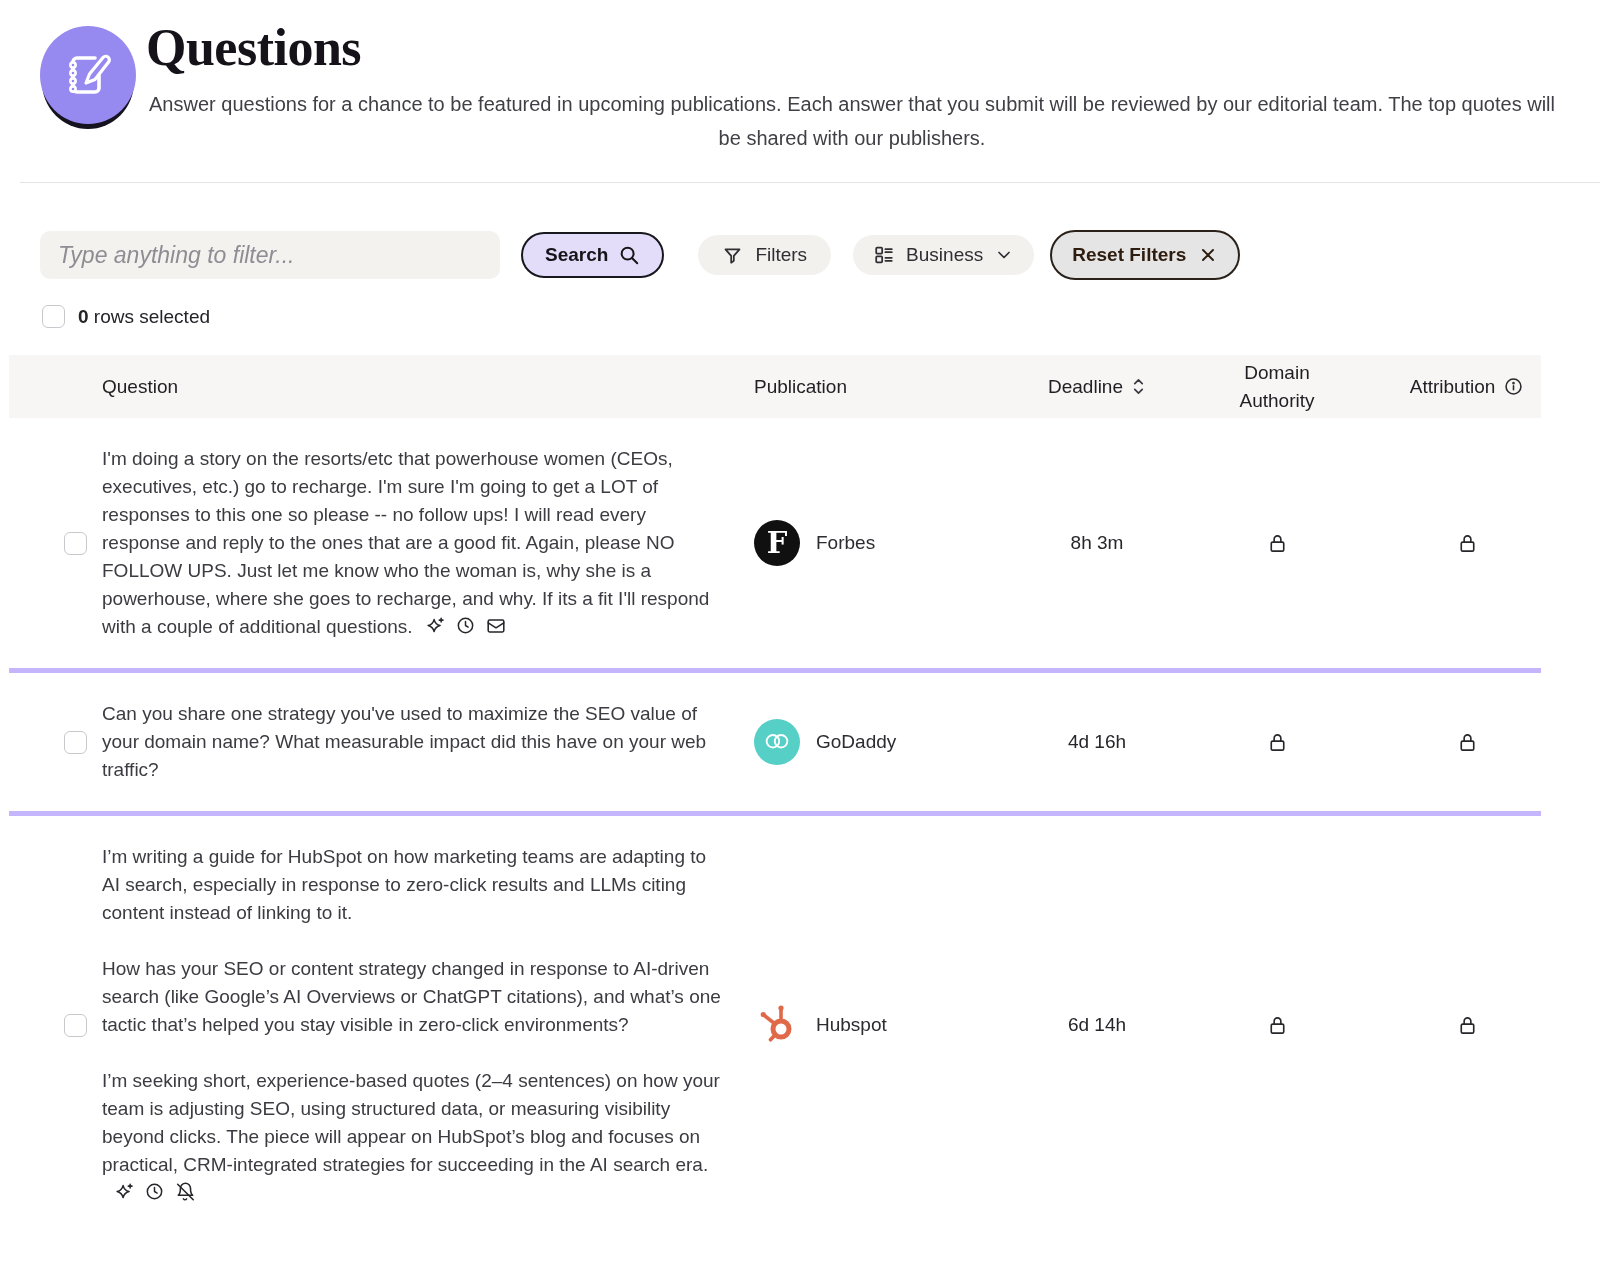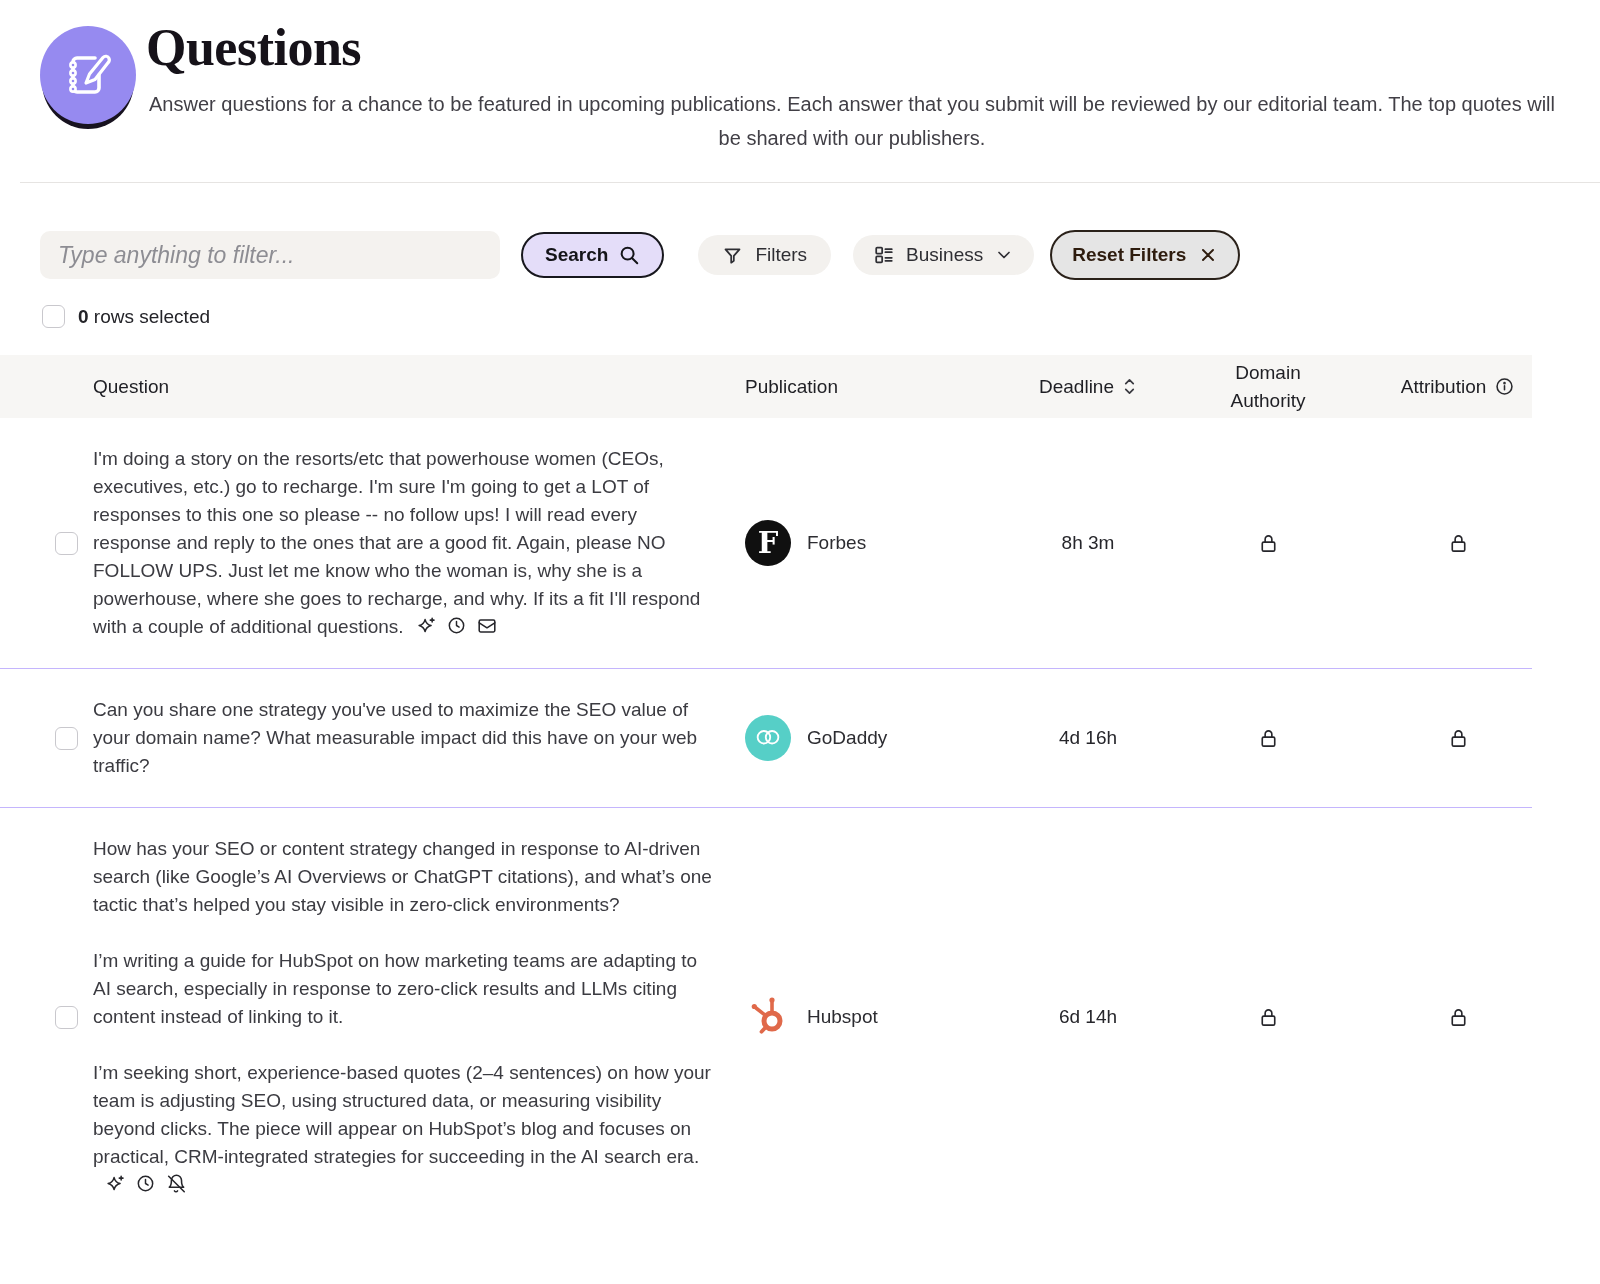--- a/index.html
+++ b/index.html
@@ -40,30 +40,30 @@
   .business-btn { margin-left:22px; padding:0 20px; gap:11px; }
   .reset-btn { height:50px; margin-left:16px; padding:0 20px; gap:12px;
     background:#e5e5e5; border:2.5px solid #2a211a; font-weight:700; color:#2e1c0e; }
 
   
   .selection-row { display:flex; align-items:center; gap:13px; margin:25px 0 0 42px; font-size:19px; color:#232328; }
   .checkbox { width:23px; height:23px; border:1.6px solid #c9c8cd; border-radius:6px; background:#fff; flex:none; cursor:pointer; }
   .sel-count { font-weight:700; }
 
   
-  .table { margin-top:27px; width:1532px; }
+  .table { margin-top:27px; width:1532px;margin-left:9px; }
   .row-grid {
     display:grid; grid-template-columns:53px 620px 290px 170px 190px 190px;
     padding-left:40px; align-items:center;
   }
   .thead { background:#f7f6f4; height:63px; font-size:19px; color:#1f1f24; }
   .th-pub { padding-left:32px; }
   .th-center { display:flex; align-items:center; justify-content:center; gap:8px; text-align:center; }
   .th-wrap { max-width:110px; margin:0 auto; line-height:28px; text-align:center; }
-  .trow { border-top:1px solid #c4b5fd; }
+  .trow { border-top:5px solid #c4b5fd; }
   .trow.first { border-top:none; }
   .cell-cb { display:flex; justify-content:center; }
   .q-cell { padding:27px 0; font-size:19px; line-height:28px; color:#3b3b41; }
   .q-cell p + p { margin-top:28px; }
   .q-icons { display:inline-flex; gap:9px; margin-left:11px; vertical-align:-4px; color:#26262b; }
   .pub-cell { padding-left:32px; display:flex; align-items:center; gap:16px; font-size:19px; color:#2c2c31; }
   .logo { width:46px; height:46px; border-radius:50%; flex:none; display:flex; align-items:center; justify-content:center; }
   .logo-forbes { background:#101010; color:#fff; font-family:"DejaVu Serif", serif; font-weight:700; font-size:29px; }
   .logo-godaddy { background:#56cfc7; }
   .logo-hubspot { background:transparent; }
@@ -259,22 +259,22 @@
             </svg>
           </span>
       </div>
     </div>
 
     <div class="row-grid trow">
       <div class="cell-cb">
           <span class="checkbox"></span>
         </div>
       <div class="q-cell">
+        <p>I’m writing a guide for HubSpot on how marketing teams are adapting to AI search, especially in response to zero-click results and LLMs citing content instead of linking to it.</p>
         <p>How has your SEO or content strategy changed in response to AI-driven search (like Google’s AI Overviews or ChatGPT citations), and what’s one tactic that’s helped you stay visible in zero-click environments?</p>
-        <p>I’m writing a guide for HubSpot on how marketing teams are adapting to AI search, especially in response to zero-click results and LLMs citing content instead of linking to it.</p>
         <p><span>I’m seeking short, experience-based quotes (2–4 sentences) on how your team is adjusting SEO, using structured data, or measuring visibility beyond clicks. The piece will appear on HubSpot’s blog and focuses on practical, CRM-integrated strategies for succeeding in the AI search era.</span><span class="q-icons">
               <span>
                 <svg width="22" height="22" viewBox="0 0 24 24" fill="none" stroke="#26262b" stroke-width="1.7" stroke-linejoin="round" stroke-linecap="round">
                   <path d="M11 5c.9 3.6 2.9 5.6 6.5 6.5-3.6.9-5.6 2.9-6.5 6.5-.9-3.6-2.9-5.6-6.5-6.5C8.1 10.6 10.1 8.6 11 5Z"></path>
                   <path d="M18.7 3.6v4M16.7 5.6h4"></path>
                 </svg>
               </span>
               <span>
                 <svg width="21" height="21" viewBox="0 0 24 24" fill="none" stroke="#26262b" stroke-width="1.7" stroke-linecap="round" stroke-linejoin="round">
                   <circle cx="12" cy="12" r="8.2"></circle>

